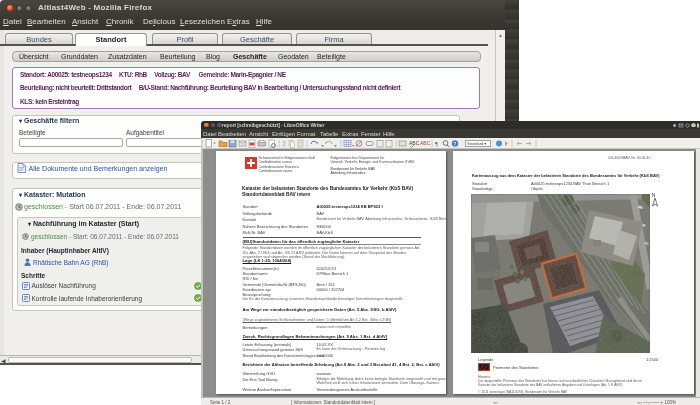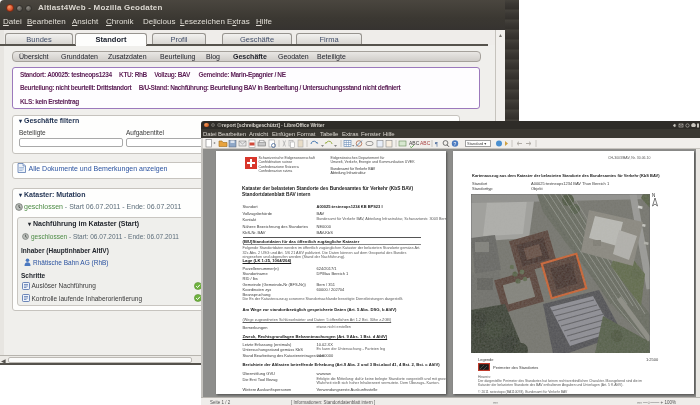--- a/index.html
+++ b/index.html
@@ -88,35 +88,35 @@
 .rule { position:absolute; height:0.8px; background:#555; }
 </style>
 </head>
 <body>
 
 <div id="ff">
   <div id="ff-top">
     <div class="dot" style="left:5.5px;top:4px;width:8px;height:8px;background:radial-gradient(circle at 35% 30%, #f49a6a, #e05a32 55%, #a83414);border:0.5px solid #7d2a12;"></div>
     <div class="dot" style="left:15.5px;top:4.5px;width:7px;height:7px;background:radial-gradient(circle at 35% 30%, #8d8a84, #5f5c56 65%, #44423d);border:0.5px solid #33312d;"></div>
     <div class="dot" style="left:25px;top:4.5px;width:7px;height:7px;background:radial-gradient(circle at 35% 30%, #8d8a84, #5f5c56 65%, #44423d);border:0.5px solid #33312d;"></div>
-    <div id="ff-title">Altlast4Web - Mozilla Geodaten</div>
+    <div id="ff-title">Altlast4Web - Mozilla Firefox</div>
     <div class="ffmenu" style="left:3px;"><u>D</u>atei</div>
     <div class="ffmenu" style="left:27px;"><u>B</u>earbeiten</div>
     <div class="ffmenu" style="left:72px;"><u>A</u>nsicht</div>
     <div class="ffmenu" style="left:106px;"><u>C</u>hronik</div>
     <div class="ffmenu" style="left:143px;">De<u>l</u>icious</div>
     <div class="ffmenu" style="left:180px;"><u>L</u>esezeichen</div>
     <div class="ffmenu" style="left:227px;">E<u>x</u>tras</div>
     <div class="ffmenu" style="left:256px;"><u>H</u>ilfe</div>
   </div>
   <div id="ff-tabrow">
     <div class="tab" style="left:5px;width:68px;">Bundes</div>
-    <div class="tab" style="left:152px;width:54px;text-align:center;">Profil</div>
+    <div class="tab" style="left:152px;width:66px;text-align:center;">Profil</div>
     <div class="tab" style="left:222px;width:70px;">Geschäfte</div>
-    <div class="tab" style="left:296px;width:66px;">Firma</div>
+    <div class="tab" style="left:296px;width:76px;">Firma</div>
     <div class="tab active" style="left:75px;width:72px;">Standort</div>
   </div>
   <div id="tabline"></div>
   <div id="tabline-gap"></div>
   <div id="ff-content"></div>
   <div id="leftstrip"></div>
 
   <div id="subnav">
     <div class="sn" style="left:6px;">Übersicht</div>
     <div class="sn" style="left:48px;">Grunddaten</div>

